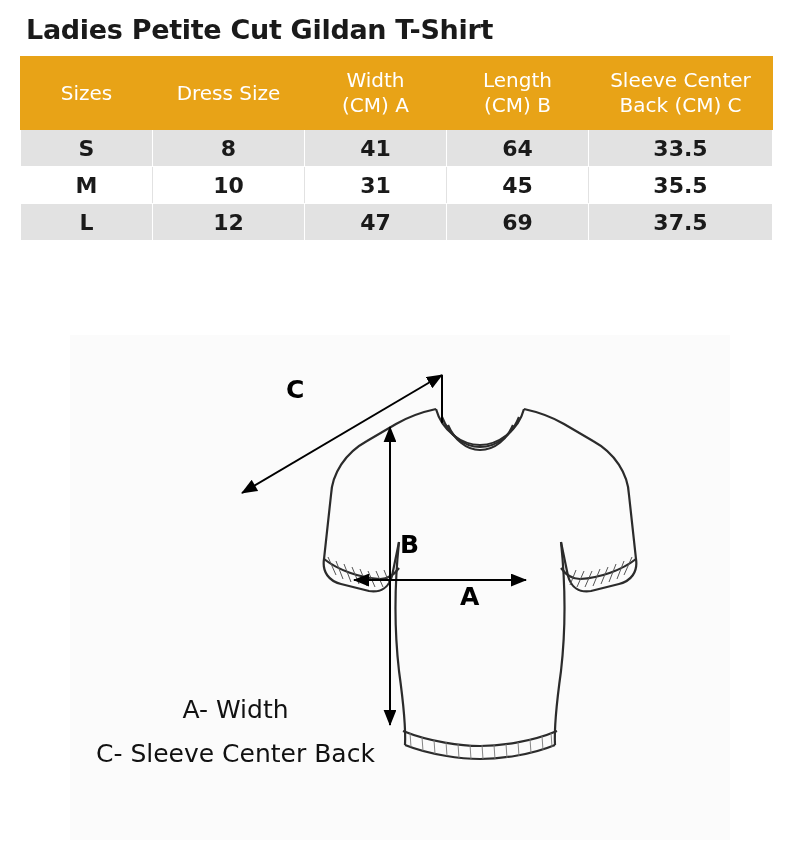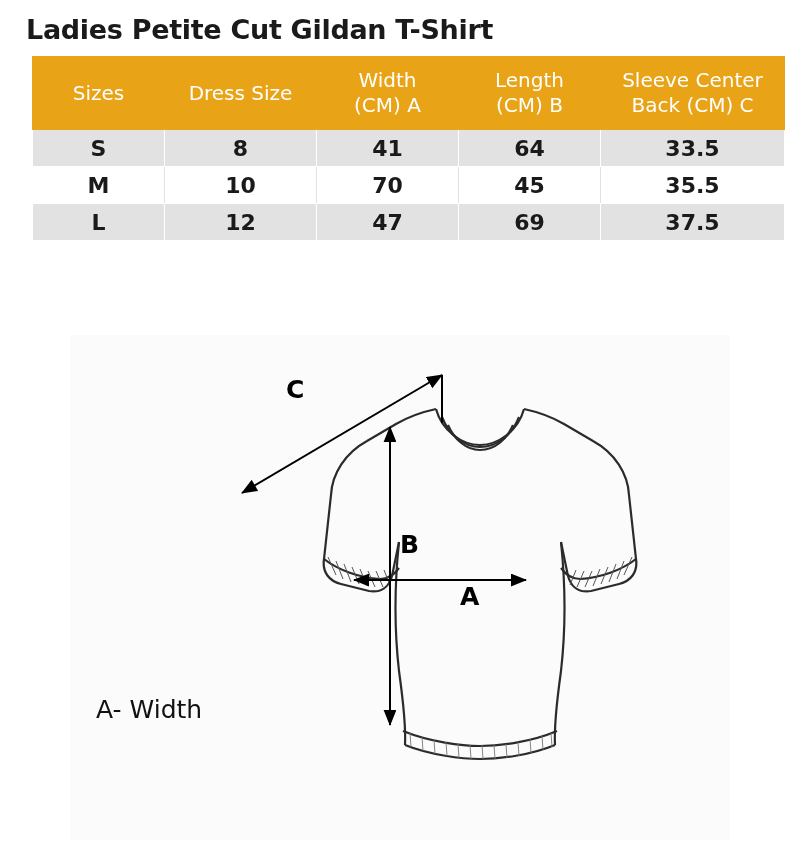--- a/index.html
+++ b/index.html
@@ -26,21 +26,21 @@
     left: 26px;
     top: 14px;
     font-size: 27px;
     font-weight: bold;
     letter-spacing: -0.3px;
     color: #1a1a1a;
     white-space: nowrap;
   }
   table.size-table {
     position: absolute;
-    left: 32px;
+    left: 20px;
     top: 56px;
     width: 752px;
     border-collapse: collapse;
     table-layout: fixed;
   }
   table.size-table th,
   table.size-table td {
     border: 1px solid #ffffff;
     text-align: center;
     vertical-align: middle;
@@ -150,21 +150,21 @@
       <tr class="odd">
         <td>S</td>
         <td>8</td>
         <td>41</td>
         <td>64</td>
         <td>33.5</td>
       </tr>
       <tr class="even">
         <td>M</td>
         <td>10</td>
-        <td>70</td>
+        <td>31</td>
         <td>45</td>
         <td>35.5</td>
       </tr>
       <tr class="odd">
         <td>L</td>
         <td>12</td>
         <td>47</td>
         <td>69</td>
         <td>37.5</td>
       </tr>
@@ -300,15 +300,16 @@
       <line x1="320" y1="92" x2="320" y2="390" stroke="#000" stroke-width="2" marker-start="url(#arrow-start)" marker-end="url(#arrow-end)"></line>
       <text x="330" y="218" font-family="DejaVu Sans, sans-serif" font-size="25" font-weight="bold" fill="#000">B</text>
 
       <line x1="284" y1="245" x2="456" y2="245" stroke="#000" stroke-width="2" marker-start="url(#arrow-start)" marker-end="url(#arrow-end)"></line>
       <text x="390" y="270" font-family="DejaVu Sans, sans-serif" font-size="25" font-weight="bold" fill="#000">A</text>
     </svg>
   </div>
 
   <div class="legend">
     <div>A- Width</div>
+    <div>C- Sleeve Center Back</div>
   </div>
 
 </div>
 
 </body></html>

